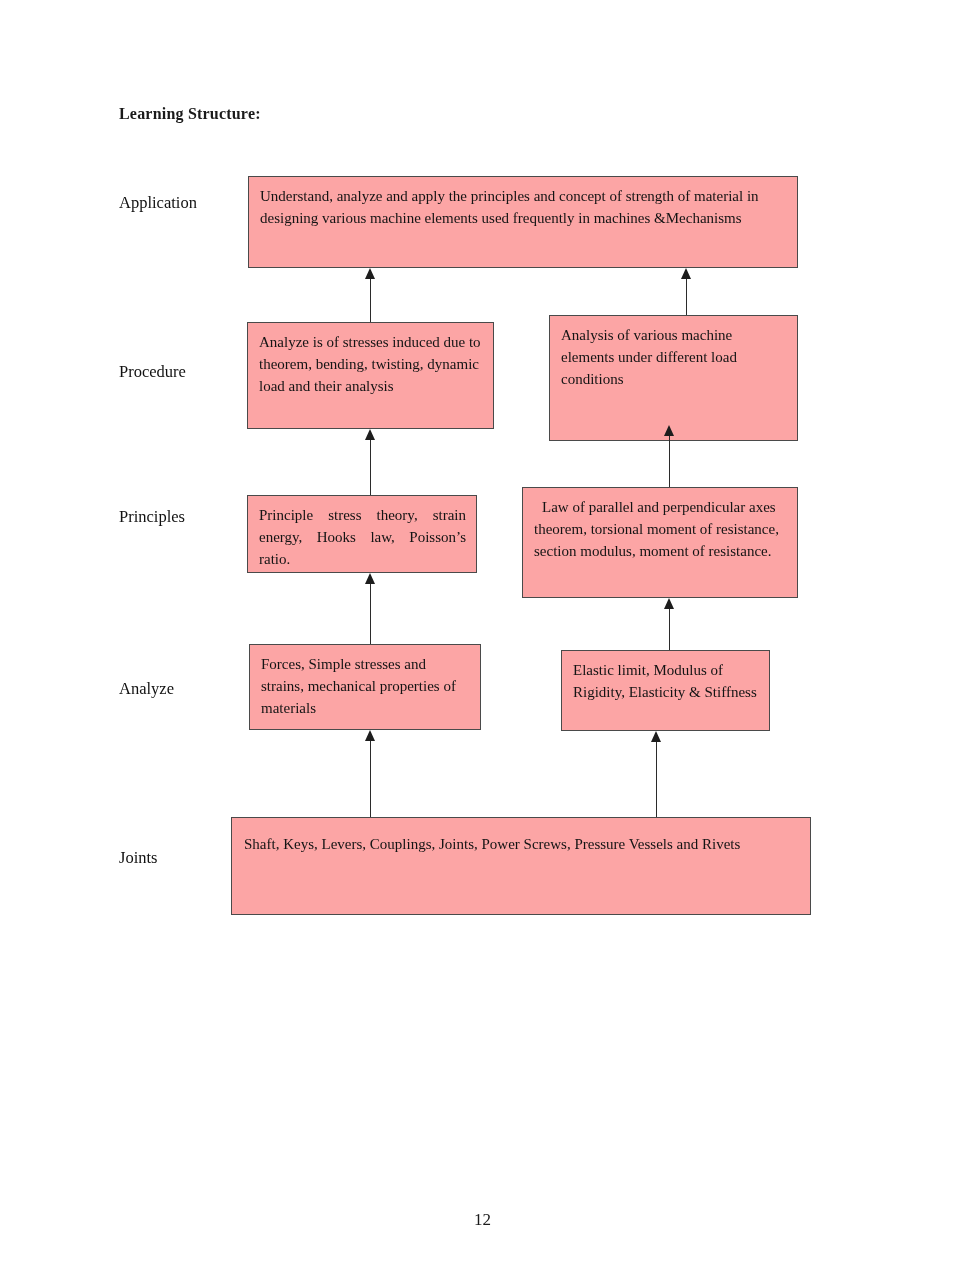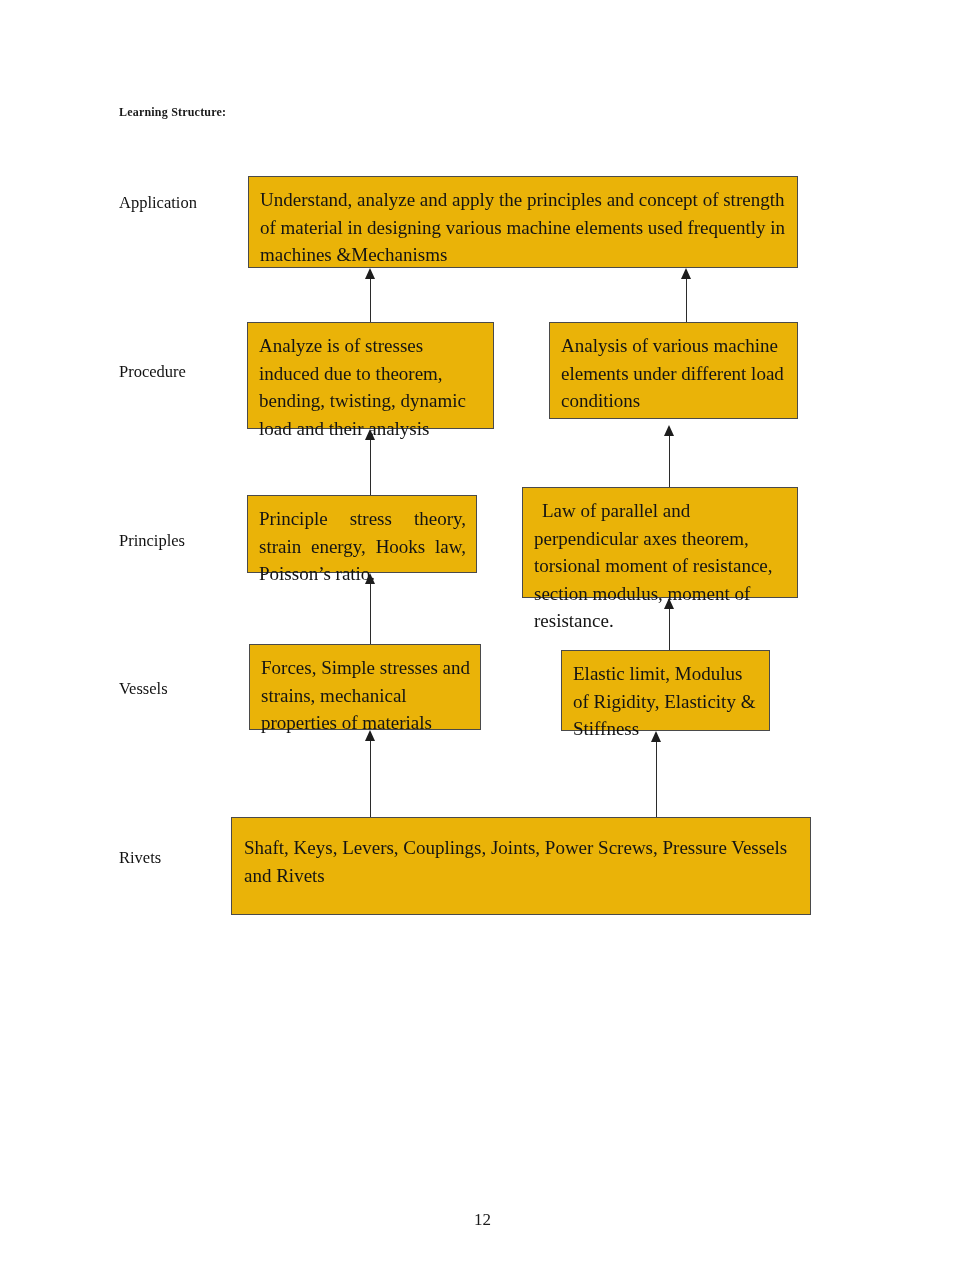--- a/index.html
+++ b/index.html
@@ -15,37 +15,37 @@
     position: relative;
     width: 965px;
     height: 1280px;
     background: #ffffff;
     overflow: hidden;
   }
   .heading {
     position: absolute;
     left: 119px;
     top: 105px;
-    font-size: 12px;
+    font-size: 16px;
     font-weight: bold;
     letter-spacing: 0.2px;
   }
   .row-label {
     position: absolute;
     font-size: 16.5px;
     color: #111111;
     white-space: nowrap;
   }
   .box {
     position: absolute;
     box-sizing: border-box;
     border: 1.4px solid #4a4a4a;
-    background: #eab308;
+    background: #fca5a5;
     padding: 9px 10px 6px 11px;
-    font-size: 19px;
+    font-size: 15px;
     line-height: 1.45;
     color: #141414;
   }
   .box.justify {
     text-align: justify;
   }
   .box.indent-first {
     text-indent: 8px;
   }
   .box-text {
@@ -88,45 +88,45 @@
 <body>
 
 <div id="page">
 
   <div class="heading">Learning Structure:</div>
 
   <div class="row-label" style="left:119px; top:193px;">Application</div>
 
   <div class="row-label" style="left:119px; top:362px;">Procedure</div>
 
-  <div class="row-label" style="left:119px; top:531px;">Principles</div>
+  <div class="row-label" style="left:119px; top:507px;">Principles</div>
 
-  <div class="row-label" style="left:119px; top:679px;">Vessels</div>
+  <div class="row-label" style="left:119px; top:679px;">Analyze</div>
 
-  <div class="row-label" style="left:119px; top:848px;">Rivets</div>
+  <div class="row-label" style="left:119px; top:848px;">Joints</div>
 
   <div class="box" style="left:248px; top:176px; width:550px; height:92px;">
     <span class="box-text">Understand, analyze and apply the principles and concept of strength of material in designing various machine elements used frequently in machines &amp;Mechanisms</span>
   </div>
 
   <div class="arrow" style="left:365px; top:268px; height:54px;">
     <div class="stem"></div>
     <div class="head"></div>
   </div>
 
   <div class="arrow" style="left:681px; top:268px; height:54px;">
     <div class="stem"></div>
     <div class="head"></div>
   </div>
 
   <div class="box" style="left:247px; top:322px; width:247px; height:107px;">
     <span class="box-text">Analyze is of stresses induced due to theorem, bending, twisting, dynamic load and their analysis</span>
   </div>
 
-  <div class="box" style="left:549px; top:322px; width:249px; height:97px;">
+  <div class="box" style="left:549px; top:315px; width:249px; height:126px;">
     <span class="box-text">Analysis of various machine elements under different load conditions</span>
   </div>
 
   <div class="arrow" style="left:365px; top:429px; height:66px;">
     <div class="stem"></div>
     <div class="head"></div>
   </div>
 
   <div class="arrow" style="left:664px; top:425px; height:62px;">
     <div class="stem"></div>

